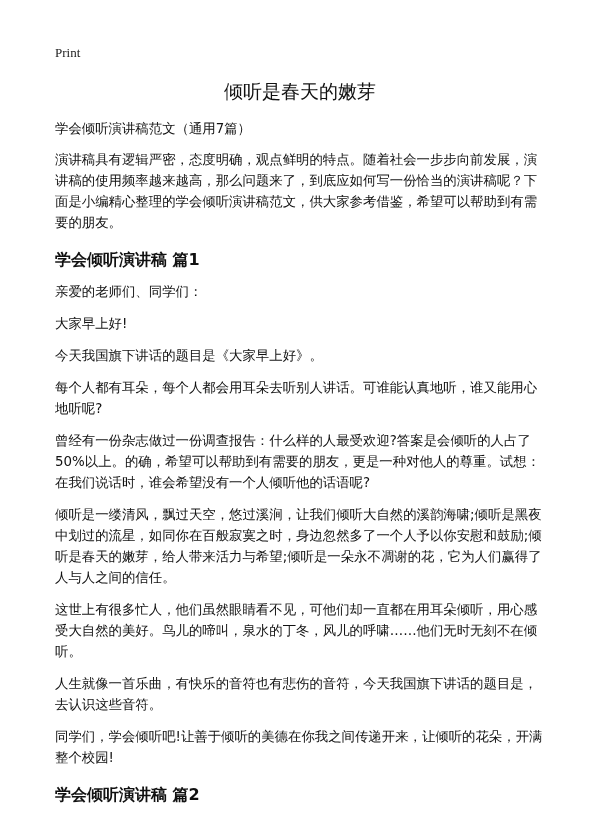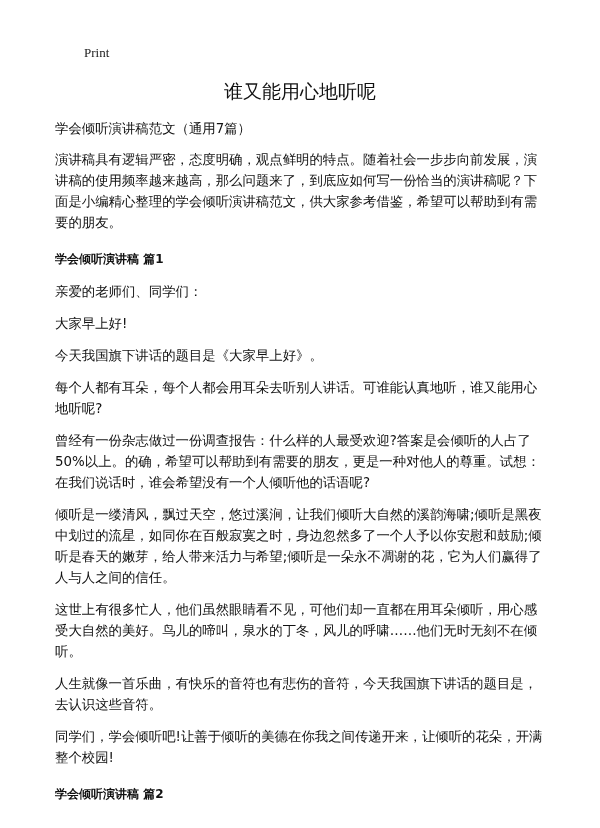--- a/index.html
+++ b/index.html
@@ -2,43 +2,43 @@
 <html><head>
 <meta charset="utf-8">
 <style>
   html, body { margin: 0; padding: 0; background: #ffffff; }
   body {
     width: 600px; height: 828px; overflow: hidden; position: relative;
     font-family: "DejaVu Sans", sans-serif; color: #111;
   }
   .print {
     position: absolute; left: 55px; top: 45px;
-    font-family: "Liberation Serif", serif; font-size: 13px; color: #222; margin-left: 29px;
+    font-family: "Liberation Serif", serif; font-size: 13px; color: #222;
   }
   .title {
     position: absolute; left: 0; width: 600px; top: 79px; text-align: center;
     font-size: 19px; color: #111;
   }
   .content {
     position: absolute; left: 55px; top: 118px; width: 495px;
     font-size: 13.4px; line-height: 21px;
   }
   .content p { margin: 0 0 11px 0; }
   .content p.subtitle { margin-bottom: 10px; }
   .content h2 {
-    font-size: 12px; font-weight: bold; margin: 16px 0 11px 0; line-height: 21px;
+    font-size: 16px; font-weight: bold; margin: 16px 0 11px 0; line-height: 21px;
     font-family: "DejaVu Sans", sans-serif;
   }
 </style>
 </head>
 <body>
 
 <div class="print">Print</div>
 
-<div class="title">谁又能用心地听呢</div>
+<div class="title">倾听是春天的嫩芽</div>
 
 <div class="content">
   <p class="subtitle">学会倾听演讲稿范文（通用7篇）</p>
   <p>演讲稿具有逻辑严密，态度明确，观点鲜明的特点。随着社会一步步向前发展，演讲稿的使用频率越来越高，那么问题来了，到底应如何写一份恰当的演讲稿呢？下面是小编精心整理的学会倾听演讲稿范文，供大家参考借鉴，希望可以帮助到有需要的朋友。</p>
 
   <h2>学会倾听演讲稿 篇1</h2>
   <p>亲爱的老师们、同学们：</p>
   <p>大家早上好!</p>
   <p>今天我国旗下讲话的题目是《大家早上好》。</p>
   <p>每个人都有耳朵，每个人都会用耳朵去听别人讲话。可谁能认真地听，谁又能用心地听呢?</p>

